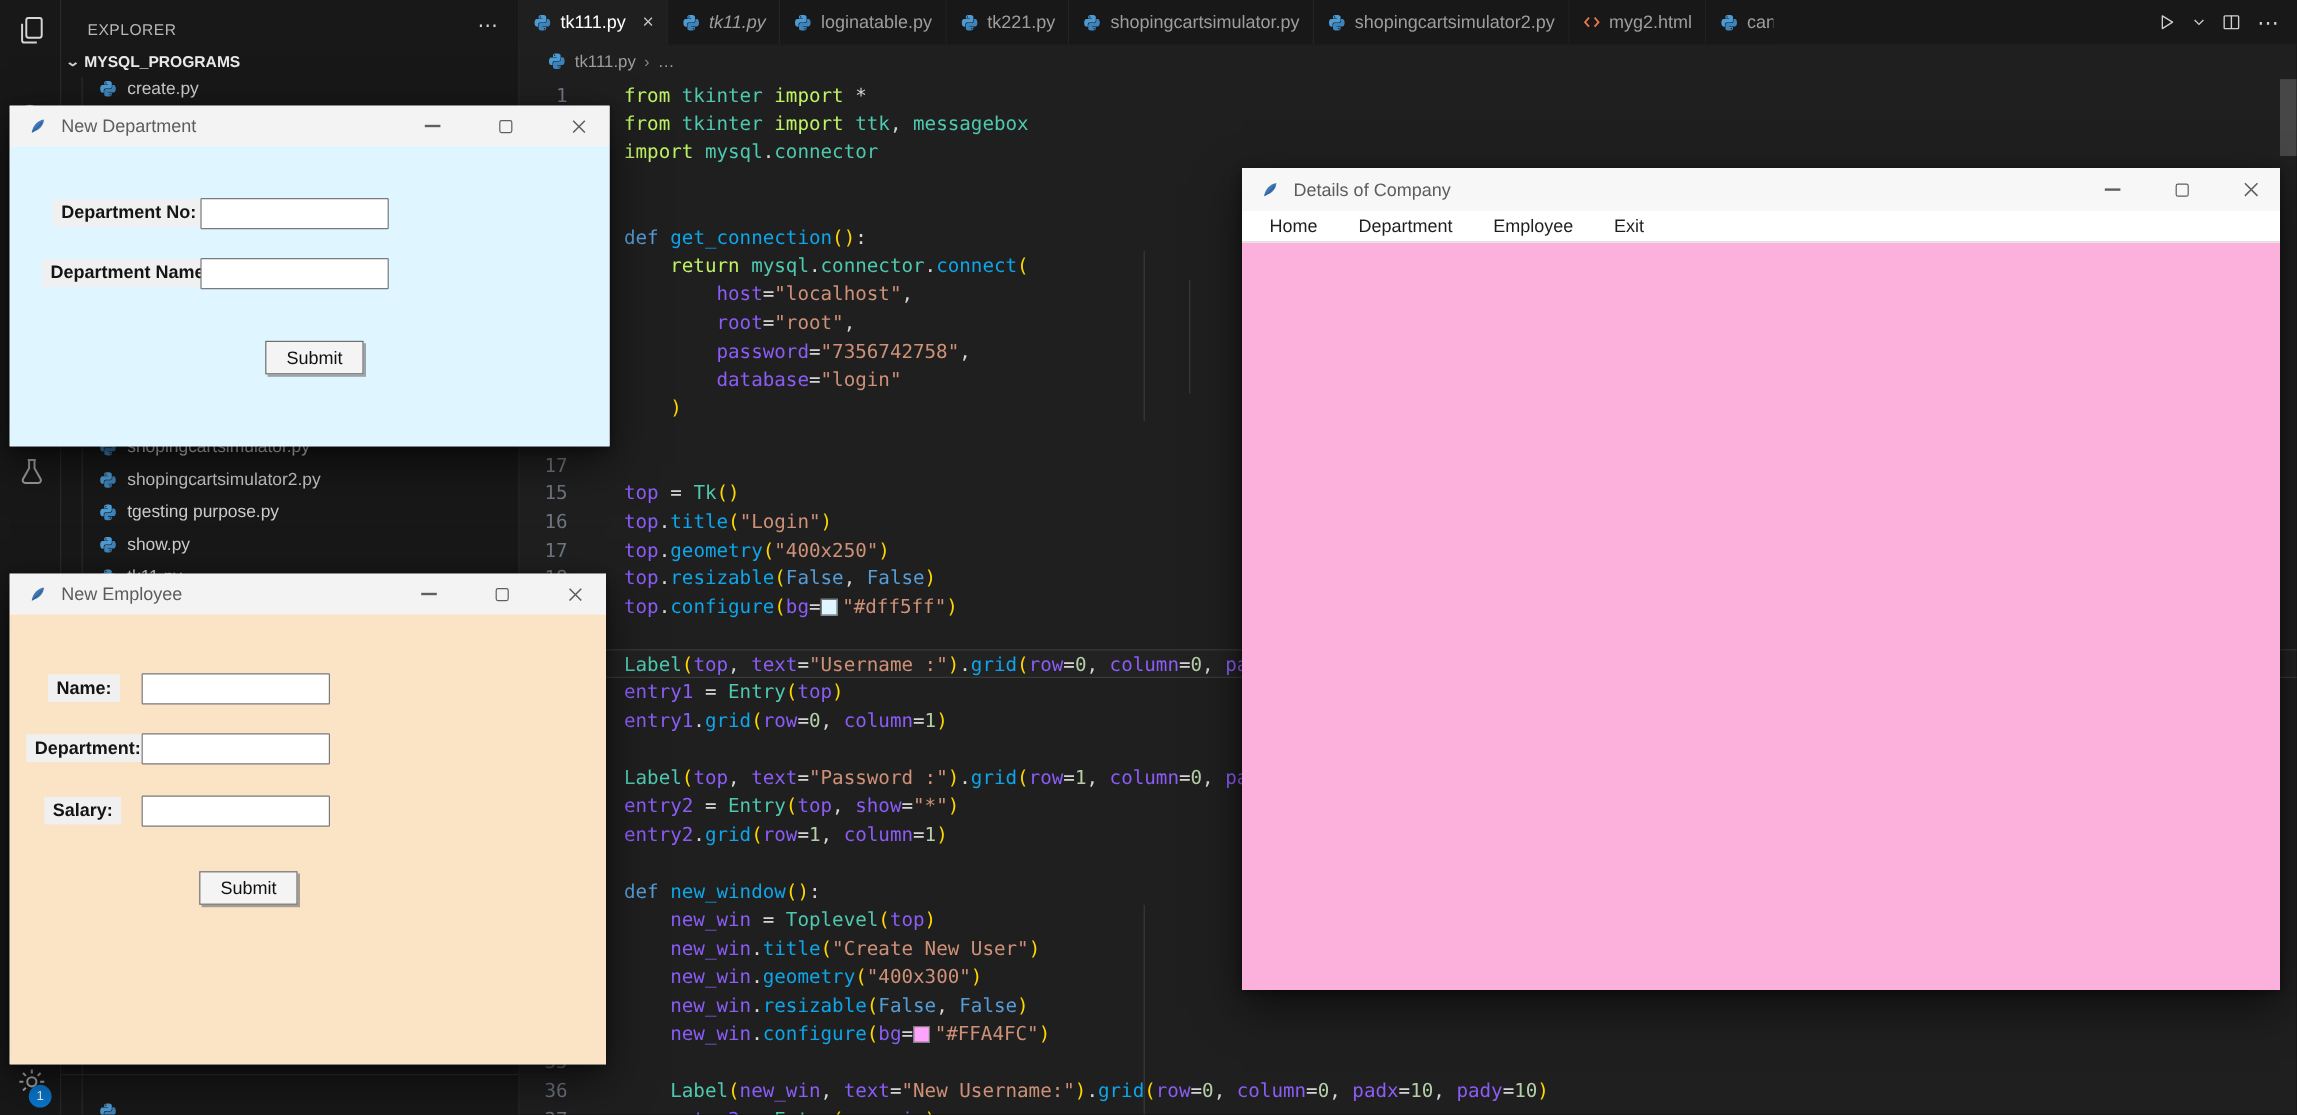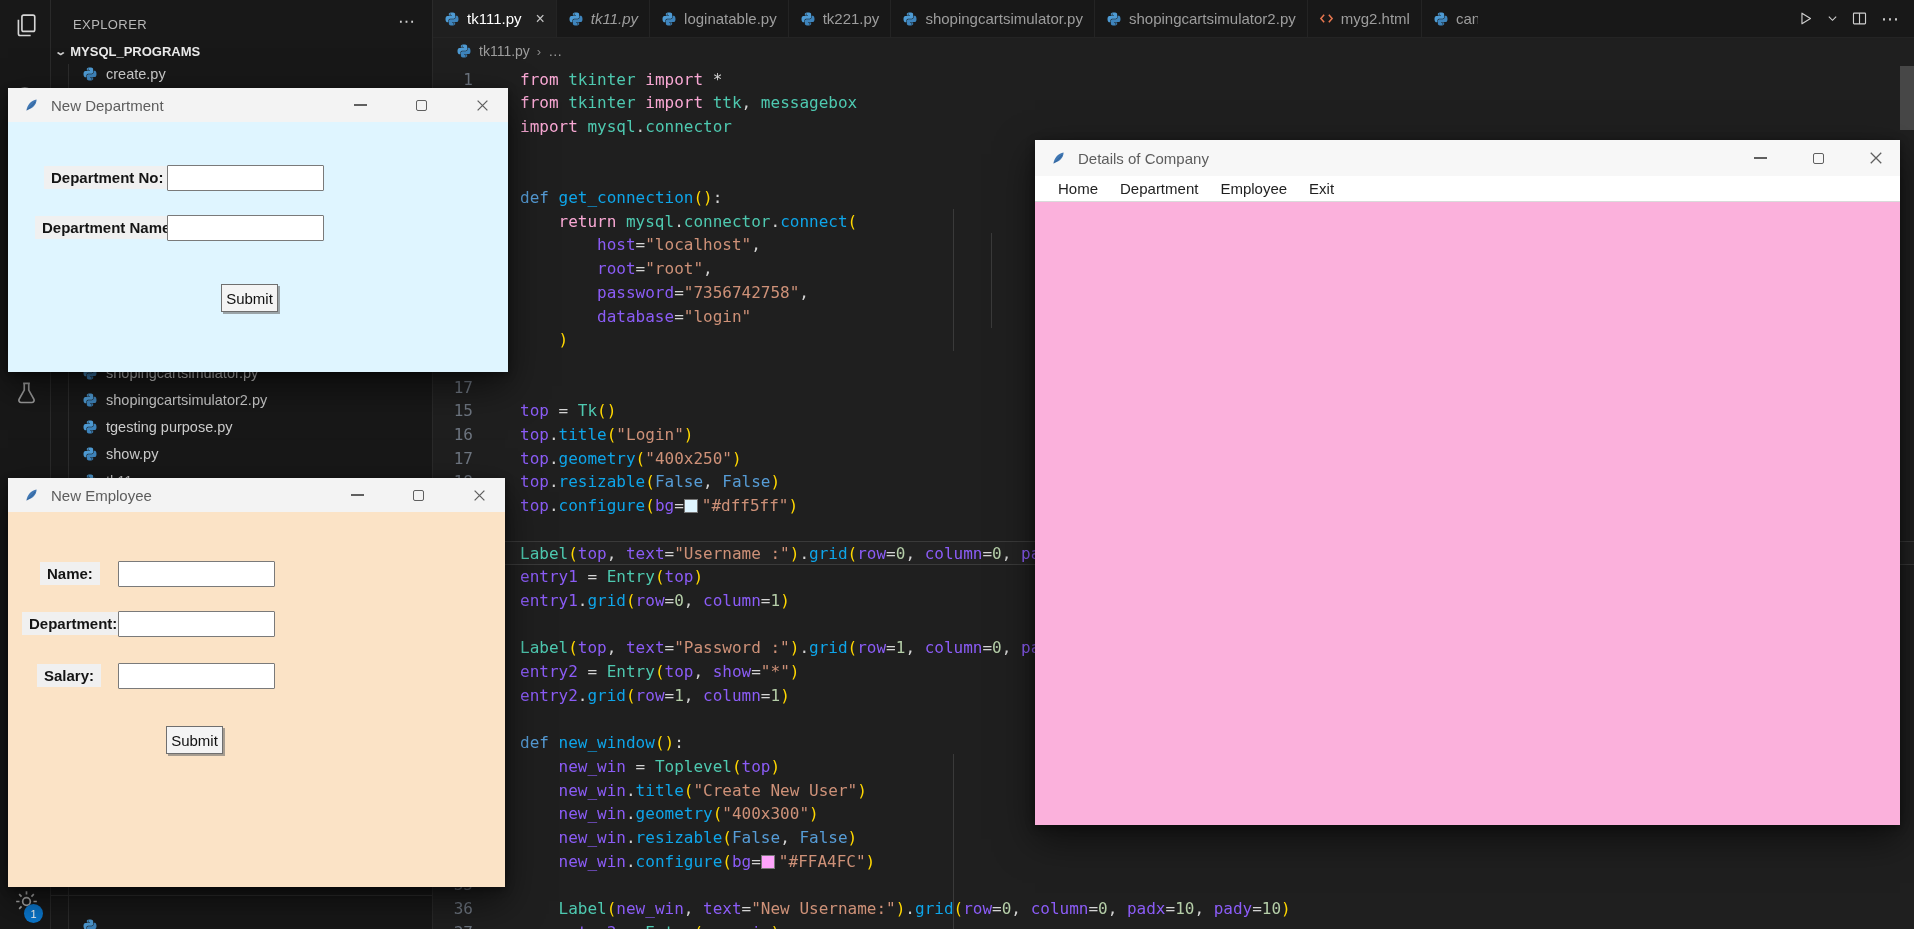--- a/index.html
+++ b/index.html
@@ -46,61 +46,61 @@
               display:flex;align-items:center;gap:7px;padding-left:23px;color:#9d9d9d;font-size:14px;z-index:3}
   .bc-sep{font-size:13px;color:#8a8a8a}
 
   
   .code-layer{position:absolute;left:433px;top:0;right:0;height:100%;z-index:1}
   .code-line{position:absolute;left:0;right:0;height:24px;display:flex;align-items:center;
              font-family:"DejaVu Sans Mono",monospace;font-size:16px;white-space:pre}
   .code-line.current{border-top:1px solid #3a3a3a;border-bottom:1px solid #3a3a3a;background:rgba(255,255,255,.015)}
   .gutter{width:40px;text-align:right;color:#6e7681;flex:none}
   .lcontent{margin-left:47px}
-  .tk-kw{color:#f9a8d4}.tk-df{color:#569CD6}.tk-ty{color:#4EC9B0}.tk-fn{color:#0ea5e9}
+  .tk-kw{color:#bef264}.tk-df{color:#569CD6}.tk-ty{color:#4EC9B0}.tk-fn{color:#0ea5e9}
   .tk-vr{color:#8b5cf6}.tk-st{color:#CE9178}.tk-nm{color:#B5CEA8}.tk-pl{color:#D4D4D4}
   .tk-br{color:#FFD700}.tk-cs{color:#569CD6}
   .swatch{display:inline-block;width:14px;height:14px;border:1px solid #777;vertical-align:-2px;margin-right:4px}
   .guide-a{position:absolute;left:520px;top:209px;width:1px;height:142px;background:#3a3a3a}
   .guide-b{position:absolute;left:558px;top:233px;width:1px;height:95px;background:#3a3a3a}
   .guide-c{position:absolute;left:520px;top:754px;width:1px;height:175px;background:#3a3a3a}
   .scroll-thumb{position:absolute;right:0;top:66px;width:14px;height:64px;background:#474747;z-index:2}
 
   
   .tkwin{position:absolute;border-radius:0;box-shadow:0 14px 36px rgba(0,0,0,.55),0 2px 8px rgba(0,0,0,.4);overflow:hidden}
   .tk-titlebar{height:34px;background:#f3f3f3;display:flex;align-items:center;padding-left:15px;gap:11px}
   .tk-title{font-size:15px;color:#5d5d5d}
   .wc{margin-left:auto;display:flex;align-items:center;gap:45px;padding-right:18px}
   .wc-btn{display:flex;align-items:center;justify-content:center;width:16px;height:16px}
   .wc-min{width:13px;height:2px;background:#5f5f5f}
   .wc-max{width:11px;height:11px;border:1.5px solid #5f5f5f;border-radius:2px}
   .tk-body{position:absolute;left:0;right:0;top:34px;bottom:0}
   .tk-label{position:absolute;background:#f0f0f0;color:#141414;font-size:15px;font-weight:600;padding:3px 7px;white-space:nowrap}
   .tk-entry{position:absolute;width:157px;height:26px;background:#fff;border:1px solid #7a7a7a;border-radius:1px;outline:none;
             font-family:"Liberation Sans",sans-serif;font-size:14px;padding:0 4px}
-  .tk-btn{position:absolute;width:57px;height:28px;background:#f4f4f4;border:1px solid #6f6f6f;
+  .tk-btn{position:absolute;width:82px;height:28px;background:#f4f4f4;border:1px solid #6f6f6f;
           box-shadow:2px 2px 0 rgba(110,110,110,.6);font-size:15px;color:#111;
           font-family:"Liberation Sans",sans-serif}
 
   .win-dept{left:8px;top:88px;width:500px;height:284px;z-index:60;background:#fff}
   .dept-l1{left:36px;top:44px}.dept-e1{left:159px;top:43px}
   .dept-l2{left:27px;top:94px}.dept-e2{left:159px;top:93px}
   .dept-submit{left:213px;top:162px}
 
   .win-emp{left:8px;top:478px;width:497px;height:409px;z-index:60;background:#fff}
   .emp-l1{left:32px;top:50px}.emp-e1{left:110px;top:49px}
   .emp-l2{left:14px;top:100px}.emp-e2{left:110px;top:99px}
   .emp-l3{left:29px;top:152px}.emp-e3{left:110px;top:151px}
   .emp-submit{left:158px;top:214px}
 
   .win-company{left:1035px;top:140px;width:865px;height:685px;z-index:55;background:#fff}
   .win-company .tk-titlebar{height:36px;background:#f7f7f7}
   .win-company .wc{gap:42px;padding-right:16px}
   .menu-bar{position:absolute;left:0;right:0;top:36px;height:26px;background:#fff;border-bottom:1px solid #dadada;
-            display:flex;align-items:center;padding-left:12px;gap:0;z-index:2}
+            display:flex;align-items:center;padding-left:12px;gap:12px;z-index:2}
   .menu-item{font-size:15px;color:#1f1f1f;padding:0 11px}
   .win-company .tk-body{top:62px}
 
   svg{display:block}
 </style>
 </head>
 <body>
 
 <div class="screen">
 

